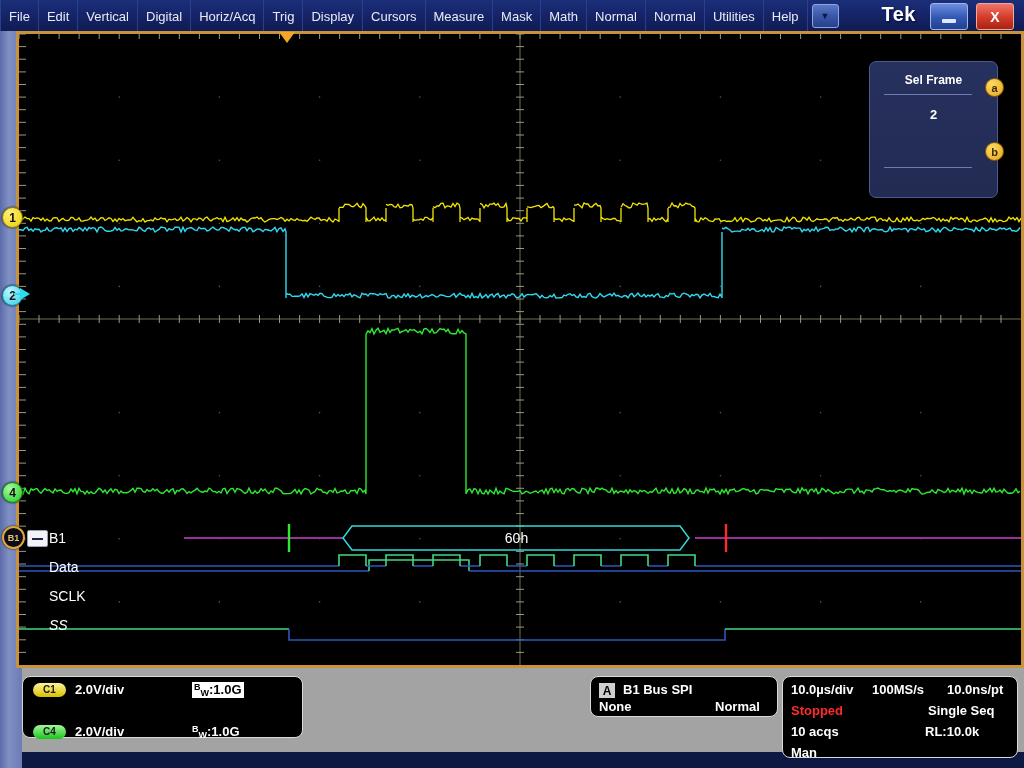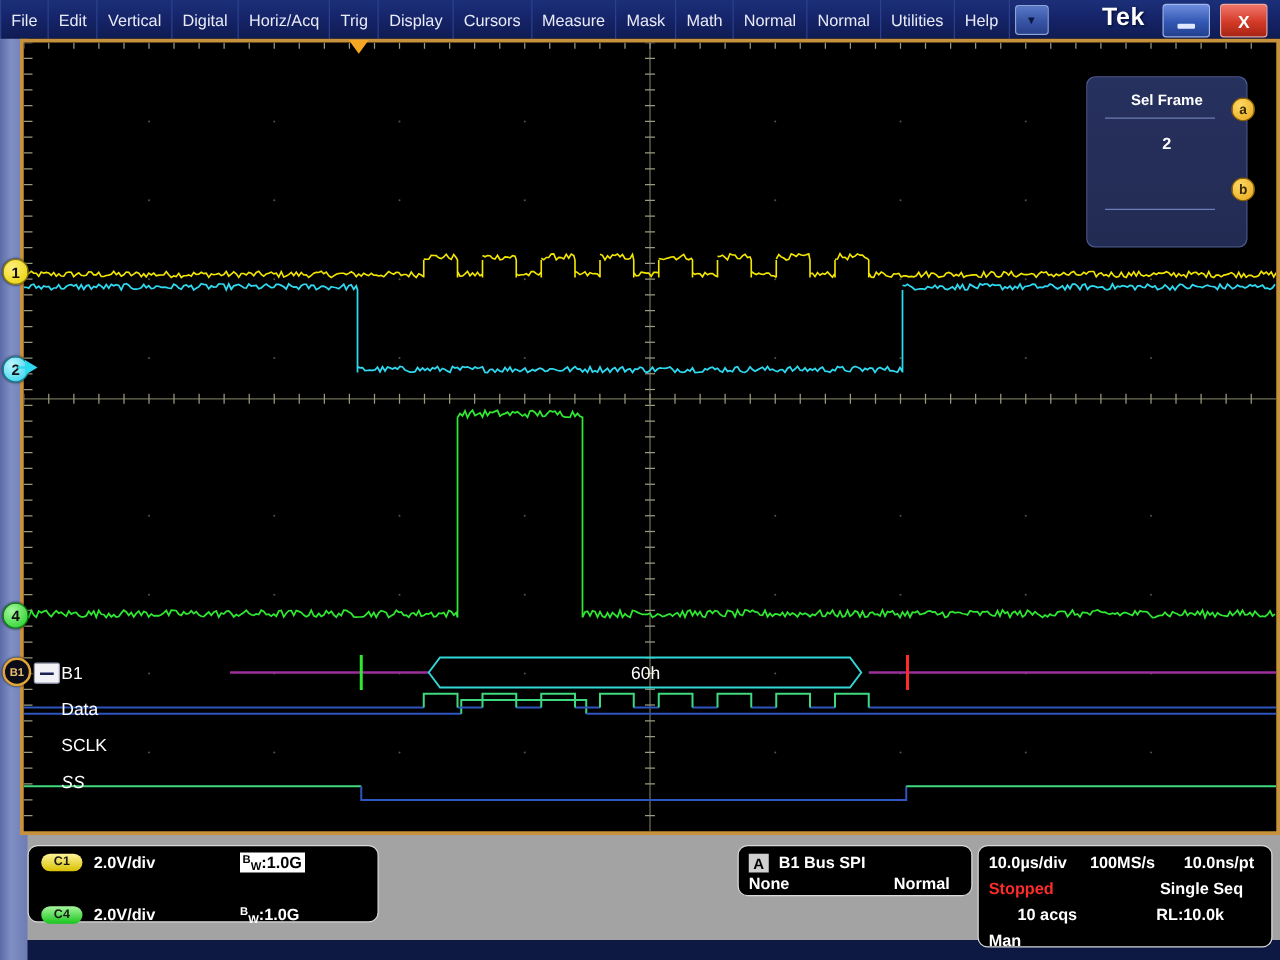--- a/index.html
+++ b/index.html
@@ -597,19 +597,19 @@
       <div class="bus-t2">None</div>
       <div class="bus-t3">Normal</div>
     </div>
 
     <div class="panel p-acq">
       <div class="acq" style="left:8px;top:5px;">10.0µs/div</div>
       <div class="acq" style="left:89px;top:5px;">100MS/s</div>
       <div class="acq" style="left:164px;top:5px;">10.0ns/pt</div>
       <div class="acq red" style="left:8px;top:26px;">Stopped</div>
       <div class="acq" style="left:110px;top:26px;margin-left:35px;">Single Seq</div>
-      <div class="acq" style="left:8px;top:47px;margin-left:23px;">10 acqs</div>
+      <div class="acq" style="left:8px;top:47px;">10 acqs</div>
       <div class="acq" style="left:142px;top:47px;">RL:10.0k</div>
       <div class="acq" style="left:8px;top:68px;">Man</div>
     </div>
   </div>
 
 </div>
 
 </body></html>

